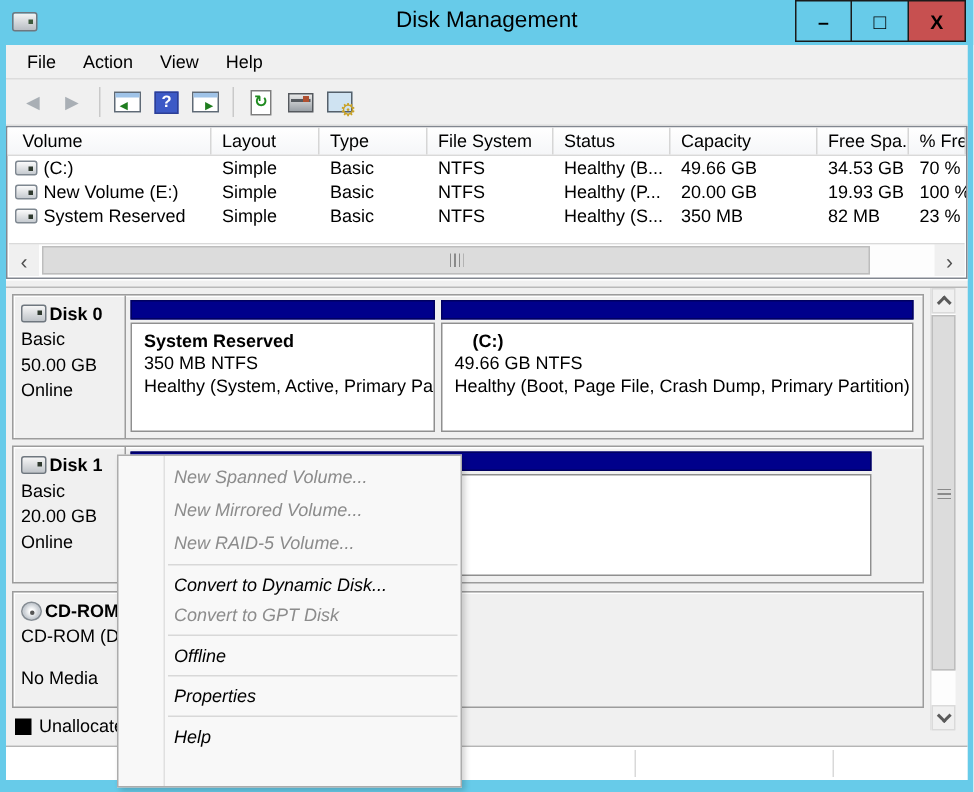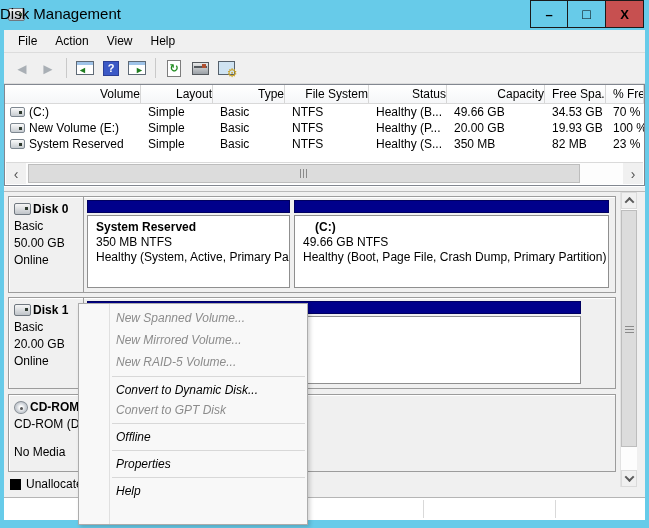--- a/index.html
+++ b/index.html
@@ -6,21 +6,21 @@
   html,body { width:649px; height:528px; overflow:hidden; }
   body { font-family:"Liberation Sans","DejaVu Sans",sans-serif; font-size:12px; color:#000; }
 
   .window { position:relative; width:649px; height:528px; background:#67CBE9; }
 
   
   .titlebar { position:absolute; left:0; top:0; width:649px; height:30px; background:#67CBE9; }
   .title-icon { position:absolute; left:8px; top:8px; width:17px; height:13px;
     background:linear-gradient(#f4f4f4,#b9bec4); border:1px solid #6f777f; border-radius:2px; }
   .title-icon::after { content:""; position:absolute; right:2px; top:4px; width:3px; height:3px; background:#3d5a3d; }
-  .title-text { position:absolute; left:0; right:0; top:5px; text-align:left; font-size:15px; }
+  .title-text { position:absolute; left:0; right:0; top:5px; text-align:center; font-size:15px; }
   .win-btns { position:absolute; top:0; right:5px; height:28px; display:flex; }
   .win-btn { width:38px; height:28px; border:1px solid #1a1a1a; border-left-width:0;
     display:flex; align-items:center; justify-content:center; font-weight:bold; font-size:13px; }
   .win-btn:first-child { border-left-width:1px; }
   .win-btn.close { background:#C75050; }
   .win-btn .sq { font-weight:normal; font-size:14px; line-height:10px; }
 
   
   .content { position:absolute; left:4px; top:30px; width:641px; height:490px; background:#F0F0F0; }
 
@@ -47,21 +47,21 @@
   .drive-dark::before { content:""; position:absolute; left:1px; right:1px; top:3px; height:2px; background:#55595e; }
   .drive-dark::after { content:""; position:absolute; right:2px; top:1px; width:4px; height:4px; background:#b05030; }
   .gear-win { width:17px; height:14px; border:1px solid #55606b; background:#cfe3f2; position:relative; }
   .gear-win .gear { position:absolute; right:-4px; bottom:-5px; color:#C9A227; font-size:12px; line-height:1; }
 
   
   .table-pane { position:absolute; left:0; top:54px; width:641px; height:102px; background:#fff;
     border:1px solid #828790; }
   .vt-header, .vt-row { display:grid; grid-template-columns:136px 72px 72px 84px 78px 98px 61px 1fr; }
   .vt-header { height:19px; background:linear-gradient(#ffffff,#f5f6f8); border-bottom:1px solid #D9D9D9; }
-  .vt-h { padding:2px 0 0 7px; border-right:1px solid #D6D6D6; overflow:hidden; white-space:nowrap;text-align:right; }
+  .vt-h { padding:2px 0 0 7px; border-right:1px solid #D6D6D6; overflow:hidden; white-space:nowrap; }
   .vt-h:first-child { padding-left:10px; }
   .vt-row { height:16px; align-items:center; }
   .vt-cell { padding-left:7px; overflow:hidden; white-space:nowrap; }
   .vt-cell.first { padding-left:5px; display:flex; align-items:center; gap:4px; }
   .vol-ic { flex:0 0 15px; width:15px; height:10px; background:linear-gradient(#fbfbfb,#c6cbd0);
     border:1px solid #7e8790; border-radius:2px; position:relative; }
   .vol-ic::after { content:""; position:absolute; right:2px; top:3px; width:3px; height:3px; background:#2f3a2f; }
 
   
   .hscroll { position:absolute; left:1px; right:1px; bottom:1px; height:22px; background:#F0F0F0;

